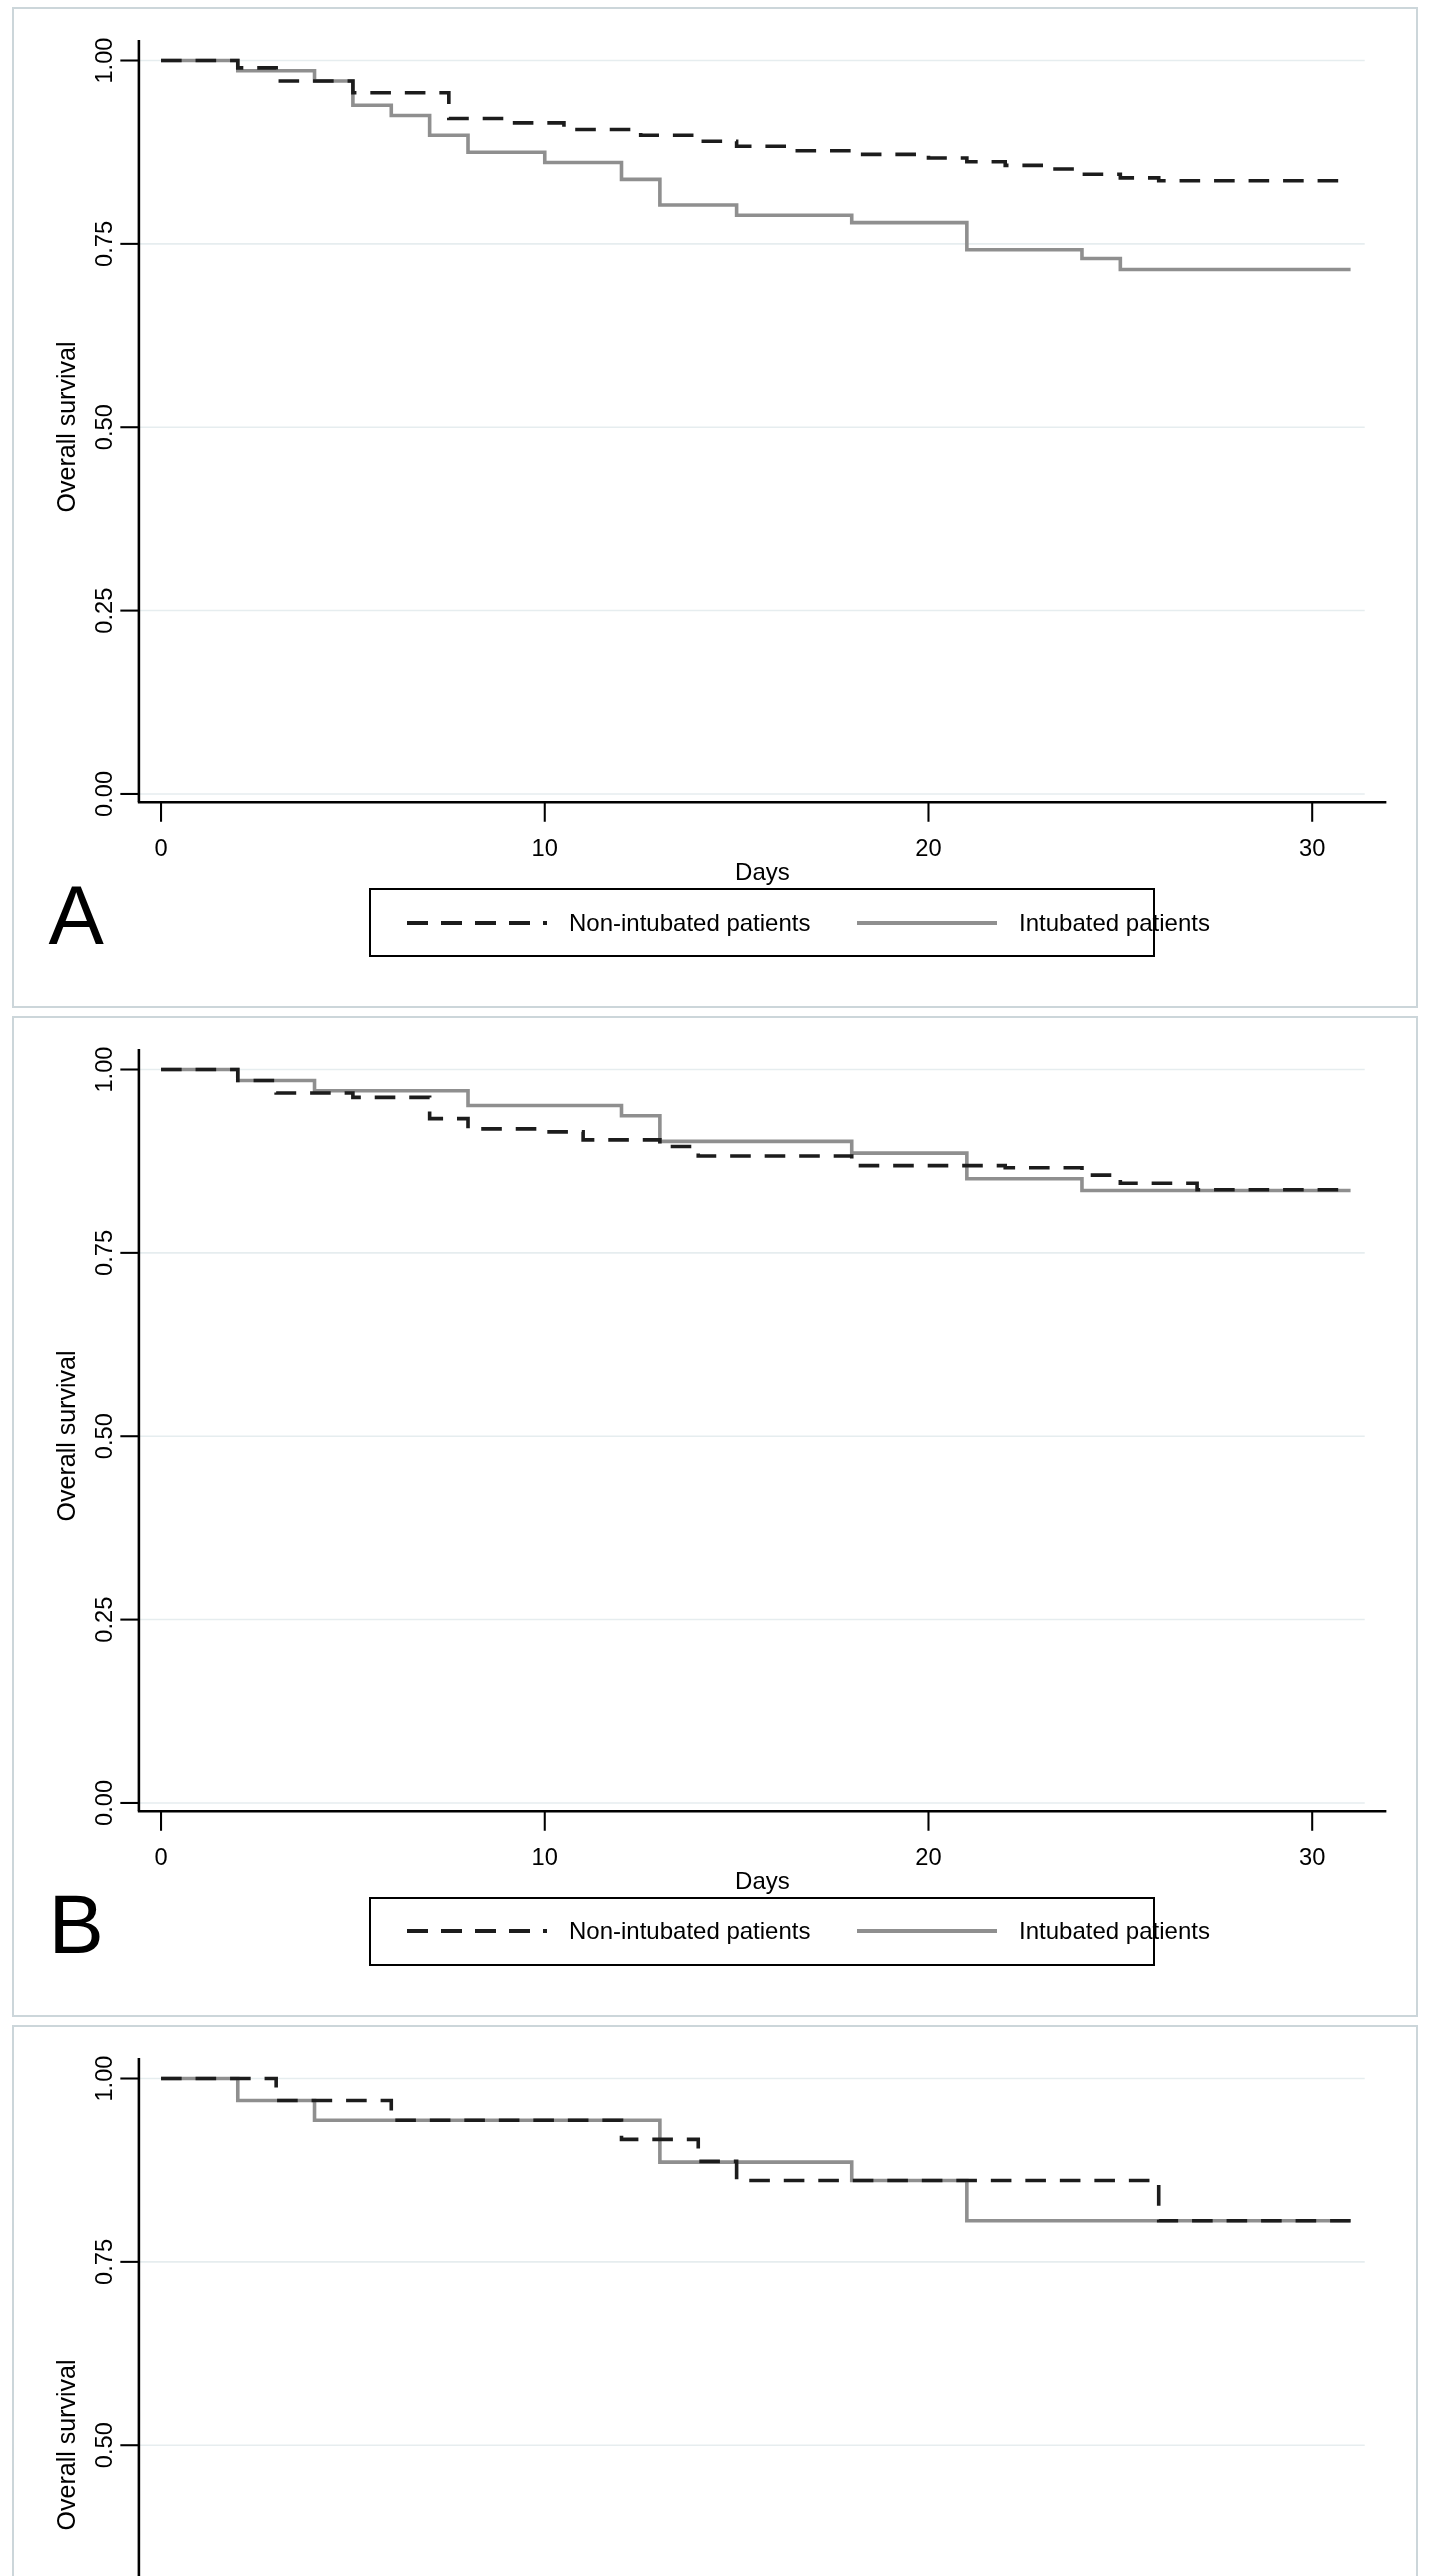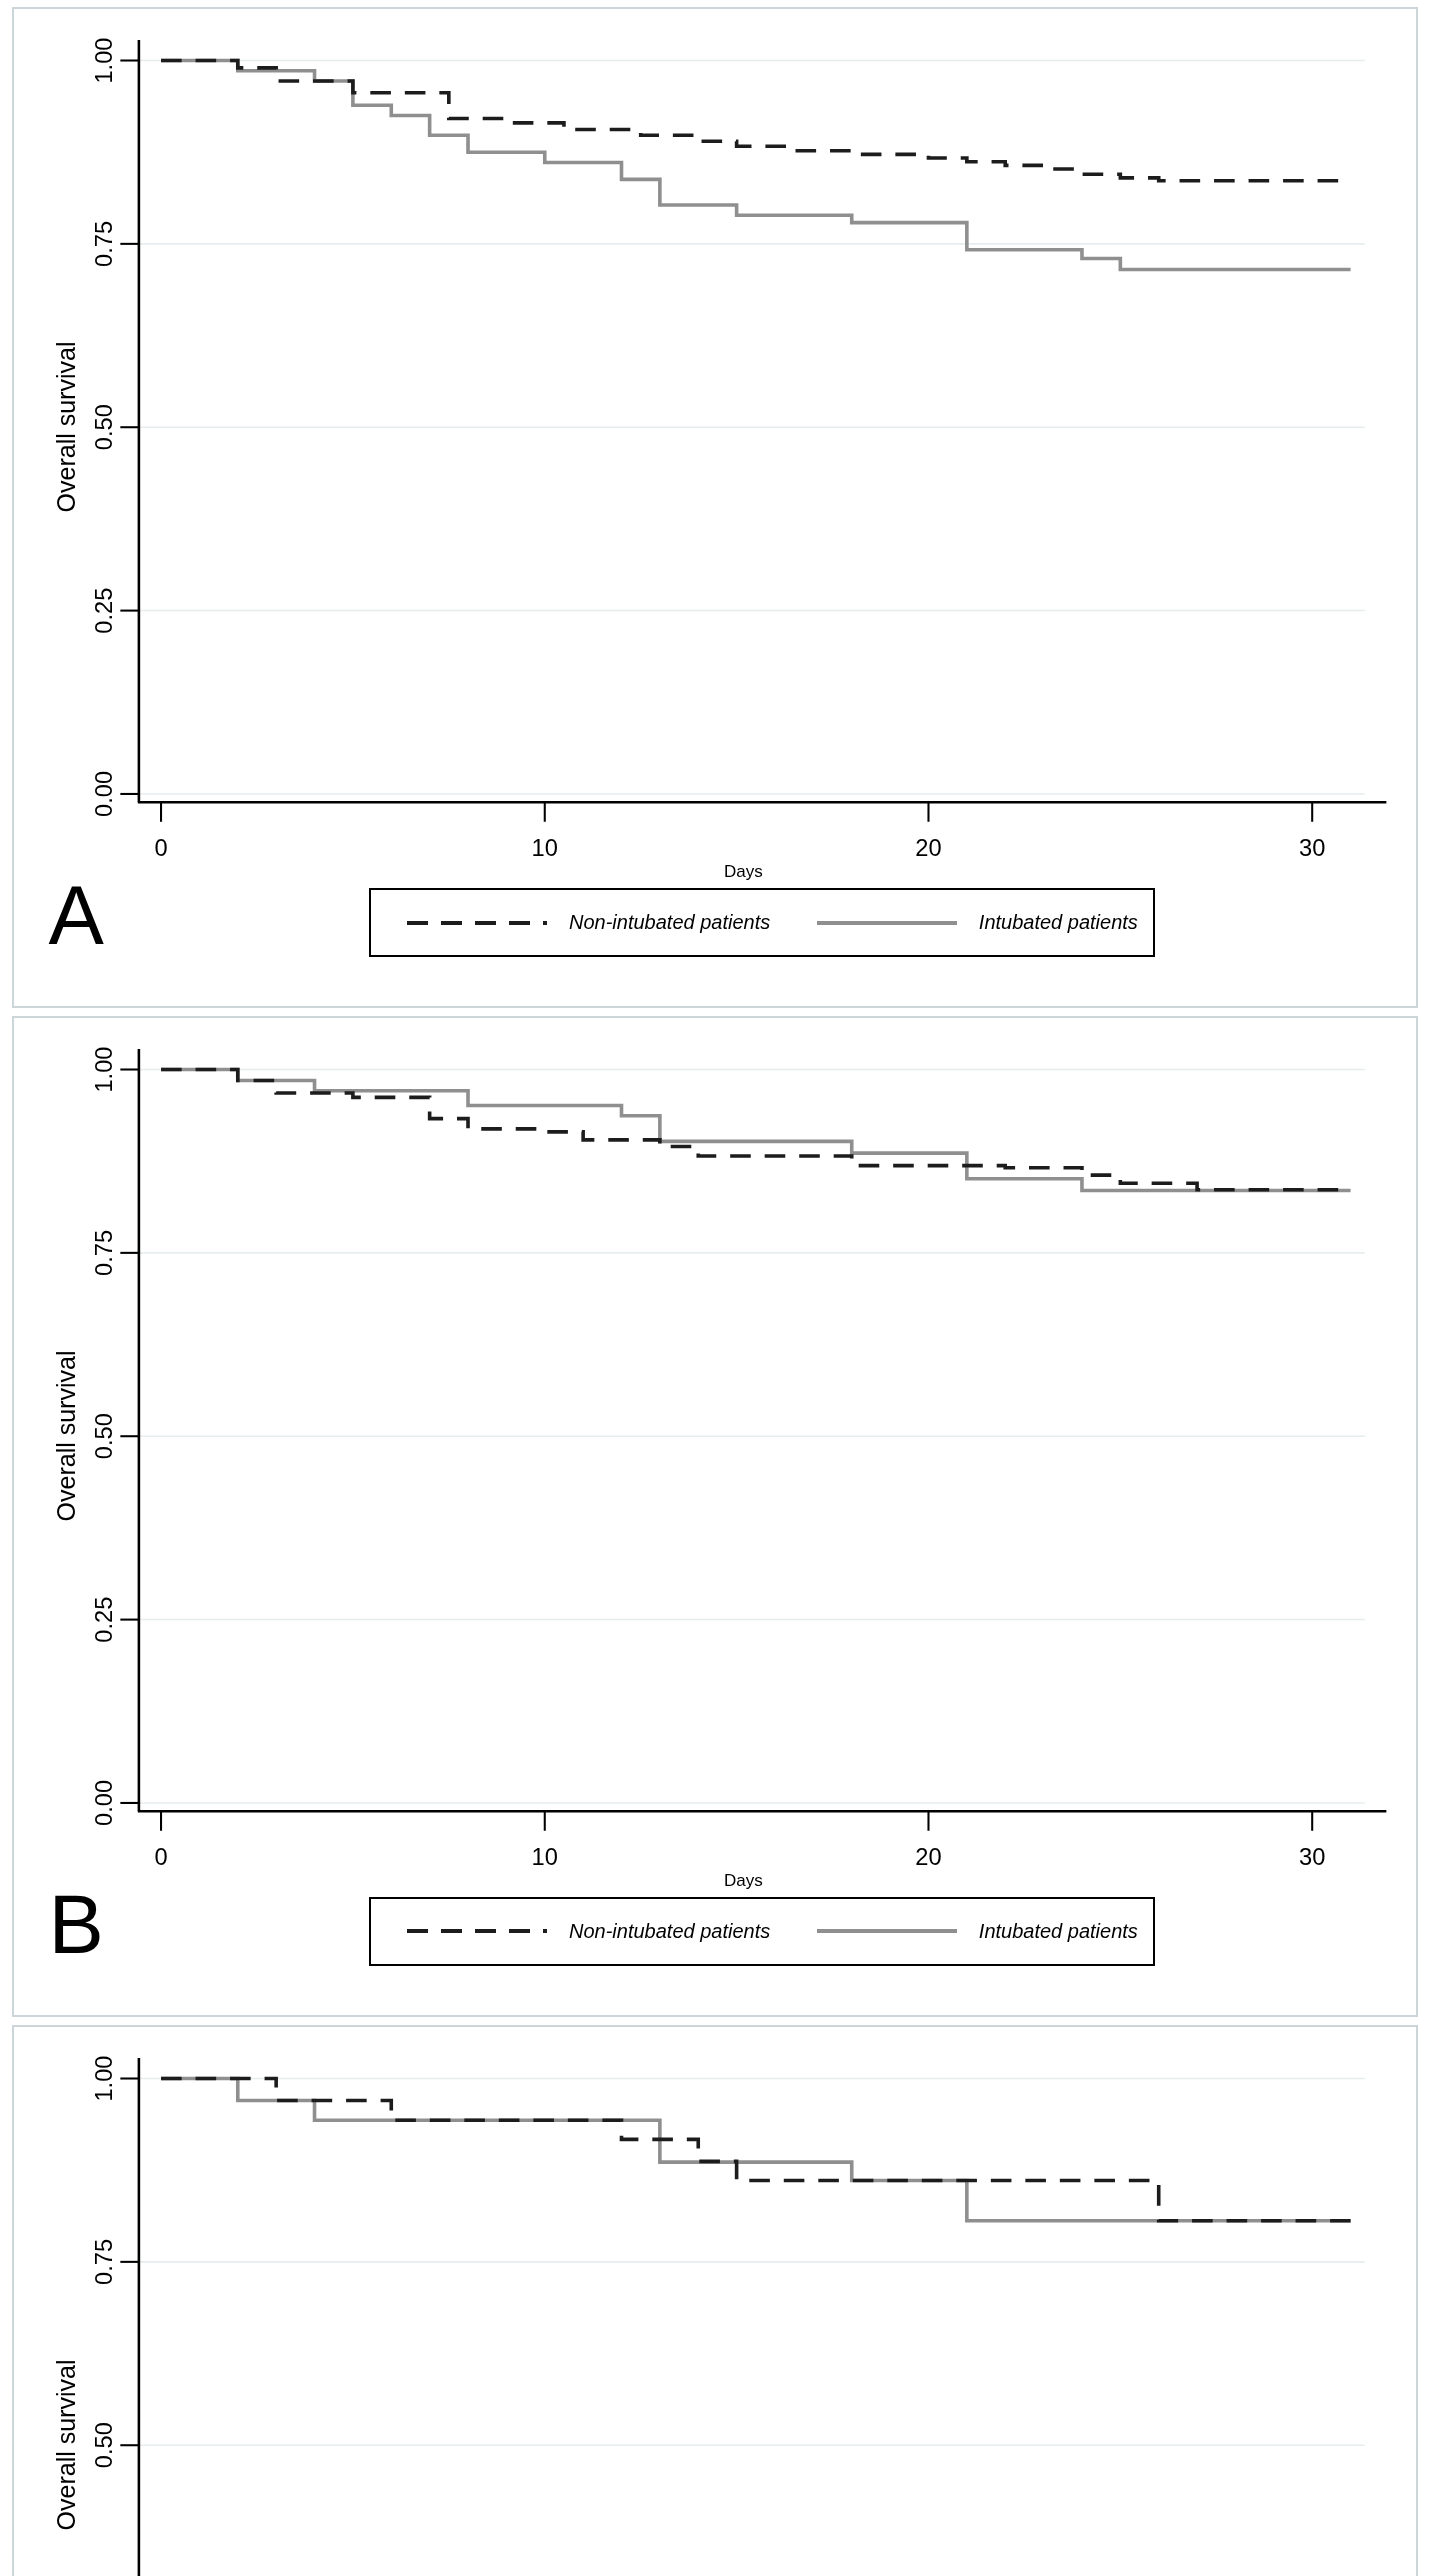--- a/index.html
+++ b/index.html
@@ -42,24 +42,24 @@
   .ylabel {
     position: absolute;
     left: 52px;
     top: 418px;
     transform: translate(-50%, -50%) rotate(-90deg);
     font-size: 25px;
     white-space: nowrap;
   }
   .xlabel {
     position: absolute;
-    left: 729px;
+    left: 748px;
     top: 863px;
     transform: translate(-50%, -50%);
-    font-size: 17px;
+    font-size: 24px;
     white-space: nowrap;
   }
   .legend {
     position: absolute;
     left: 355px;
     top: 879px;
     width: 786px;
     height: 69px;
     box-sizing: border-box;
     border: 2.6px solid #000;
@@ -76,24 +76,23 @@
     height: 4.1px;
     margin-left: 36px;
     background: repeating-linear-gradient(to right, #1c1c1c 0 20.6px, transparent 20.6px 34px);
   }
   .legend .sample.solid {
     height: 4.1px;
     margin-left: 47px;
     background: #8f8f8f;
   }
   .legend .legend-label {
-    font-size: 20px;
+    font-size: 24px;
     margin-left: 21.6px;
     white-space: nowrap;
-    font-style: italic;
   }
   .panel-letter {
     position: absolute;
     left: 34px;
     top: 865px;
     font-size: 83px;
     line-height: 1;
   }
 </style>
 </head>

